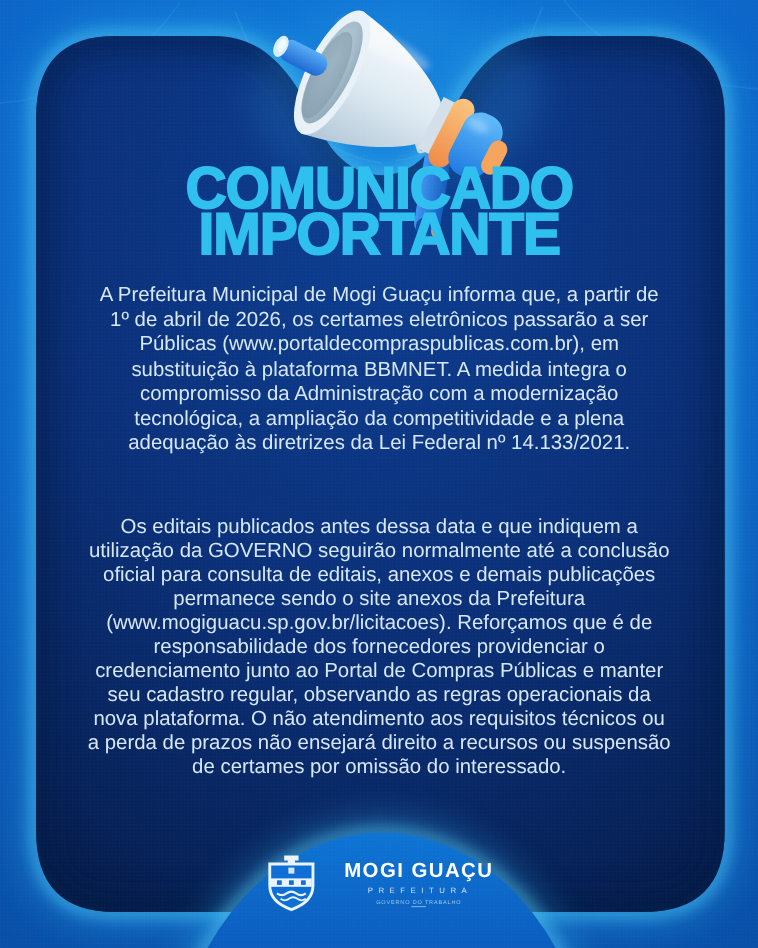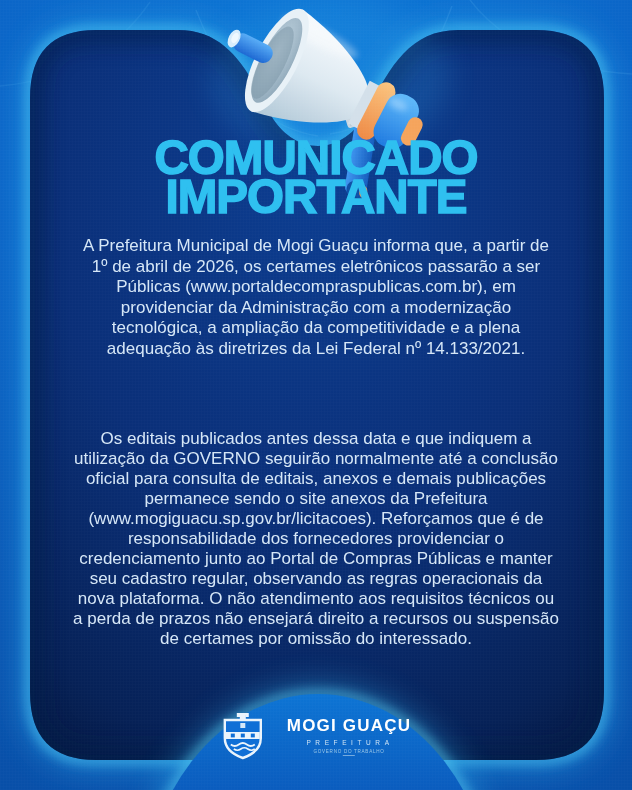--- a/index.html
+++ b/index.html
@@ -154,21 +154,22 @@
 
   <div class="title">
     <div>COMUNICADO</div>
     <div>IMPORTANTE</div>
   </div>
 
   <div class="para para1">
     <div class="line">A Prefeitura Municipal de Mogi Guaçu informa que, a partir de</div>
     <div class="line">1º de abril de 2026, os certames eletrônicos passarão a ser</div>
     <div class="line">Públicas (www.portaldecompraspublicas.com.br), em</div>
-    <div class="line">providenciar da Administração com a modernização</div>
+    <div class="line">substituição à plataforma BBMNET. A medida integra o</div>
+    <div class="line">compromisso da Administração com a modernização</div>
     <div class="line">tecnológica, a ampliação da competitividade e a plena</div>
     <div class="line">adequação às diretrizes da Lei Federal nº 14.133/2021.</div>
   </div>
 
   <div class="para para2">
     <div class="line">Os editais publicados antes dessa data e que indiquem a</div>
     <div class="line">utilização da GOVERNO seguirão normalmente até a conclusão</div>
     <div class="line">oficial para consulta de editais, anexos e demais publicações</div>
     <div class="line">permanece sendo o site anexos da Prefeitura</div>
     <div class="line">(www.mogiguacu.sp.gov.br/licitacoes). Reforçamos que é de</div>

